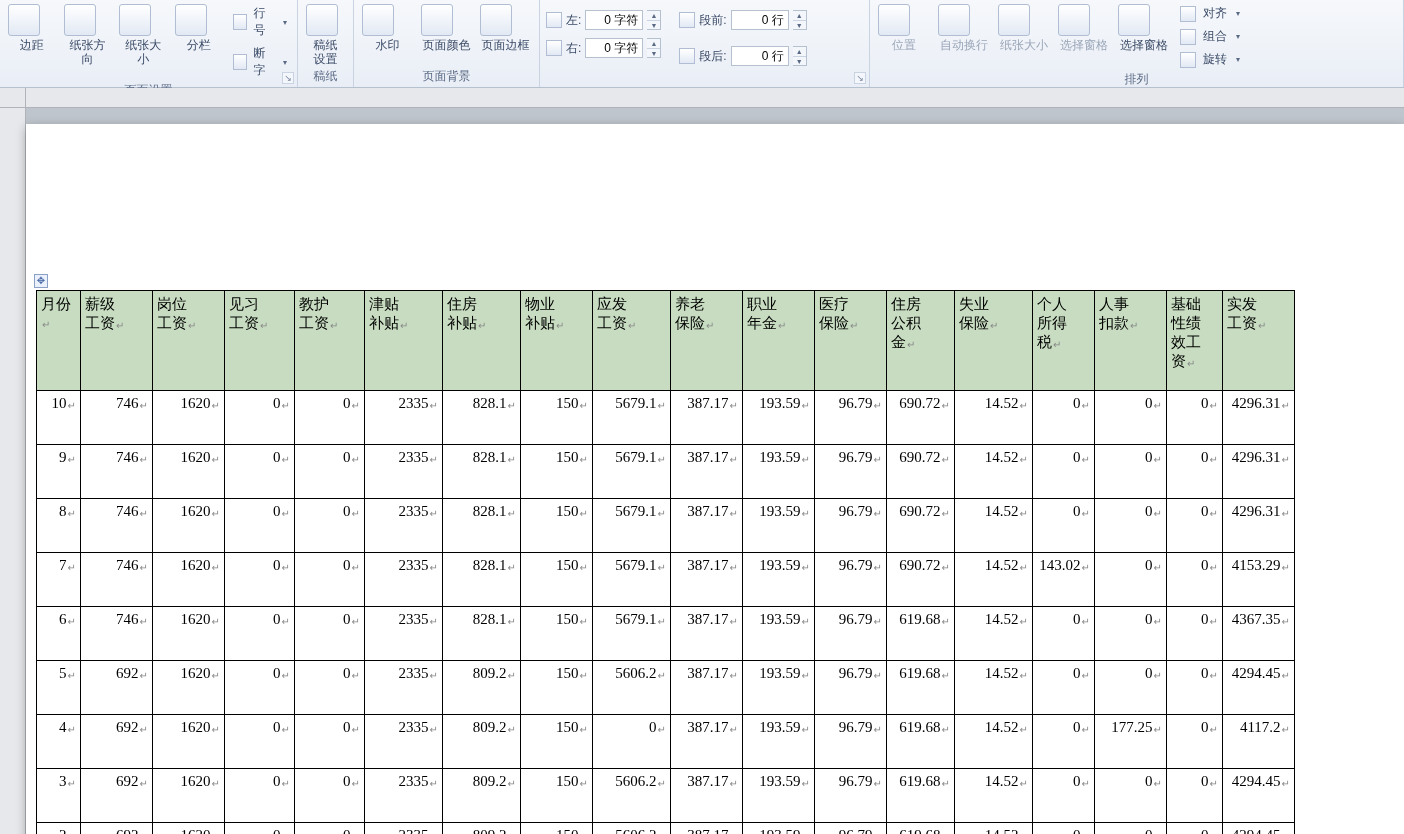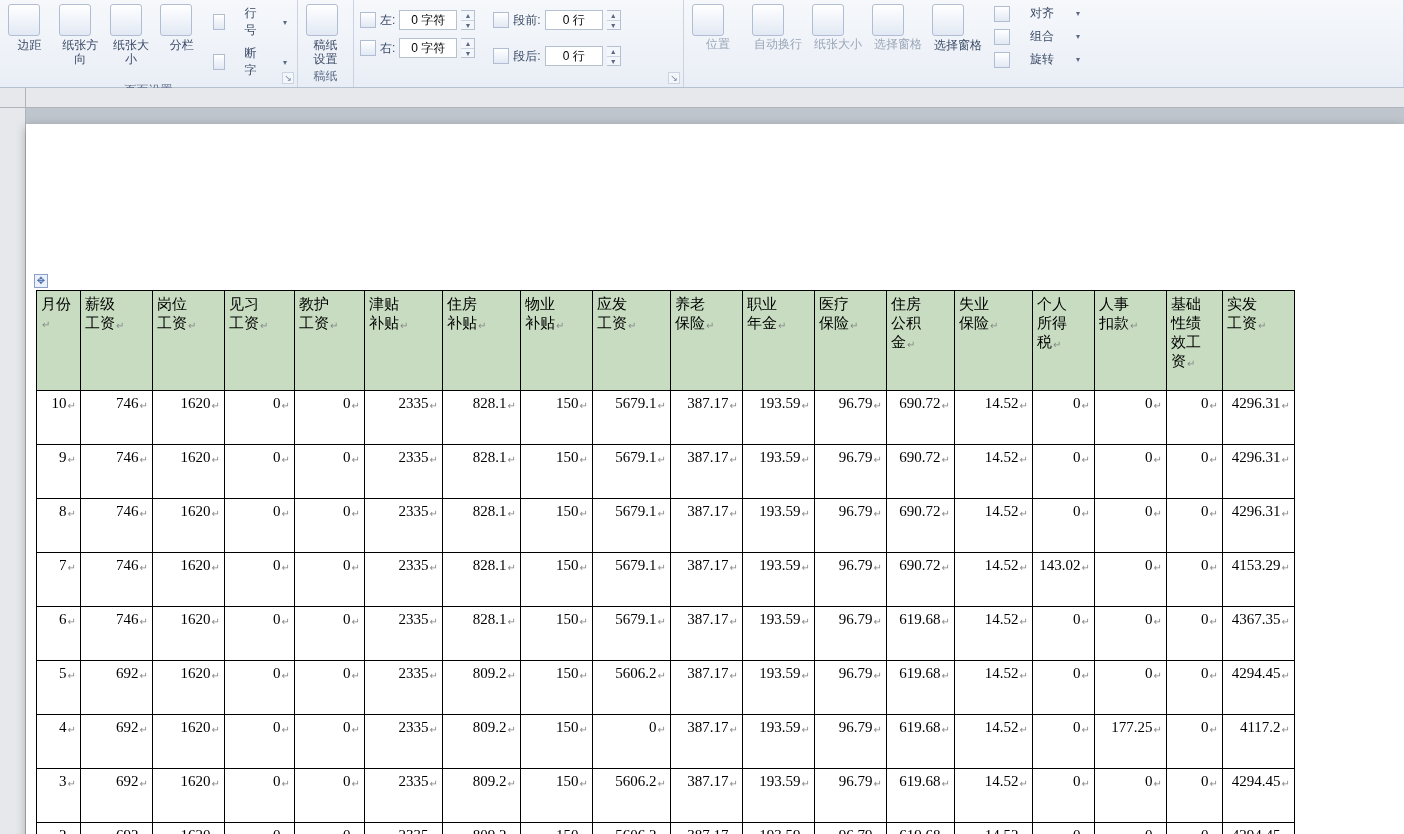--- a/index.html
+++ b/index.html
@@ -39,21 +39,21 @@
   }
   .rbtn-big {
     display: flex;
     flex-direction: column;
     justify-content: flex-start;
     width: 56px;
     padding: 2px 2px 0;
     color: #3a4a66;
     cursor: default;
   }
-  .rbtn-big.disabled { color: #9aa6b8; font-family: Liberation Mono, monospace; }
+  .rbtn-big.disabled { color: #9aa6b8; }
   .rbtn-big .ic {
     width: 32px;
     height: 32px;
     margin-bottom: 2px;
     border-radius: 3px;
   }
   .rbtn-big .lbl {
     font-size: 12px;
     line-height: 14px;
     text-align: center;
@@ -61,21 +61,21 @@
   }
   .stack {
     display: flex;
     flex-direction: column;
     gap: 4px;
     padding-top: 2px;
   }
   .rbtn-sm {
     display: flex;
     align-items: center;
-    gap: 20px;
+    gap: 7px;
     color: #3a4a66;
     font-size: 12px;
     padding: 1px 4px;
     cursor: default;
   }
   .rbtn-sm .ic { width: 16px; height: 16px; }
   .tri { font-size: 8px; color: #5a6a85; margin-left: 2px; }
   .spin-row {
     display: flex;
     align-items: center;
@@ -84,21 +84,21 @@
     color: #3a4a66;
   }
   .spin-row .ic { width: 16px; height: 16px; }
   .spin-input {
     border: 1px solid #b6c1d0;
     background: #fff;
     height: 20px;
     width: 58px;
     font-size: 12px;
     padding: 0 4px;
-    text-align: center;
+    text-align: right;
   }
   .spinner-btns {
     display: flex;
     flex-direction: column;
     border: 1px solid #b6c1d0;
     border-left: none;
     height: 20px;
     width: 14px;
     background: #f3f6fb;
   }
@@ -256,20 +256,37 @@
     <div class="ribbon-group-body">
       <div class="rbtn-big" style="width:48px">
         <span class="ic big"></span>
         <span class="lbl">稿纸
 设置</span>
       </div>
     </div>
     <div class="ribbon-group-title">稿纸</div>
   </div>
 
+  <div class="ribbon-group" style="width:186px">
+    <div class="ribbon-group-body">
+      <div class="rbtn-big">
+        <span class="ic big"></span>
+        <span class="lbl">水印</span>
+      </div>
+      <div class="rbtn-big">
+        <span class="ic big"></span>
+        <span class="lbl">页面颜色</span>
+      </div>
+      <div class="rbtn-big">
+        <span class="ic big"></span>
+        <span class="lbl">页面边框</span>
+      </div>
+    </div>
+    <div class="ribbon-group-title">页面背景</div>
+  </div>
 
   <div class="ribbon-group" style="width:330px">
     <div class="ribbon-group-body" style="gap:18px;padding-top:6px">
       <div class="stack" style="gap:8px">
         <div class="spin-row">
           <span class="ic sm"></span>
           <span>左:</span>
           <input class="spin-input" value="0 字符" style="">
           <div class="spinner-btns">
               <div>▲</div>
@@ -343,20 +360,21 @@
           <span>组合</span>
           <span class="tri">▾</span>
         </div>
         <div class="rbtn-sm disabled">
           <span class="ic sm"></span>
           <span>旋转</span>
           <span class="tri">▾</span>
         </div>
       </div>
     </div>
+    <div class="ribbon-group-title">排列</div>
   </div>
 </div>
 
 <div class="workspace">
   <div class="ruler-corner"></div>
   <div class="hruler"></div>
   <div class="vruler"></div>
 
   <div class="page">
     <div class="move-handle">✥</div>

